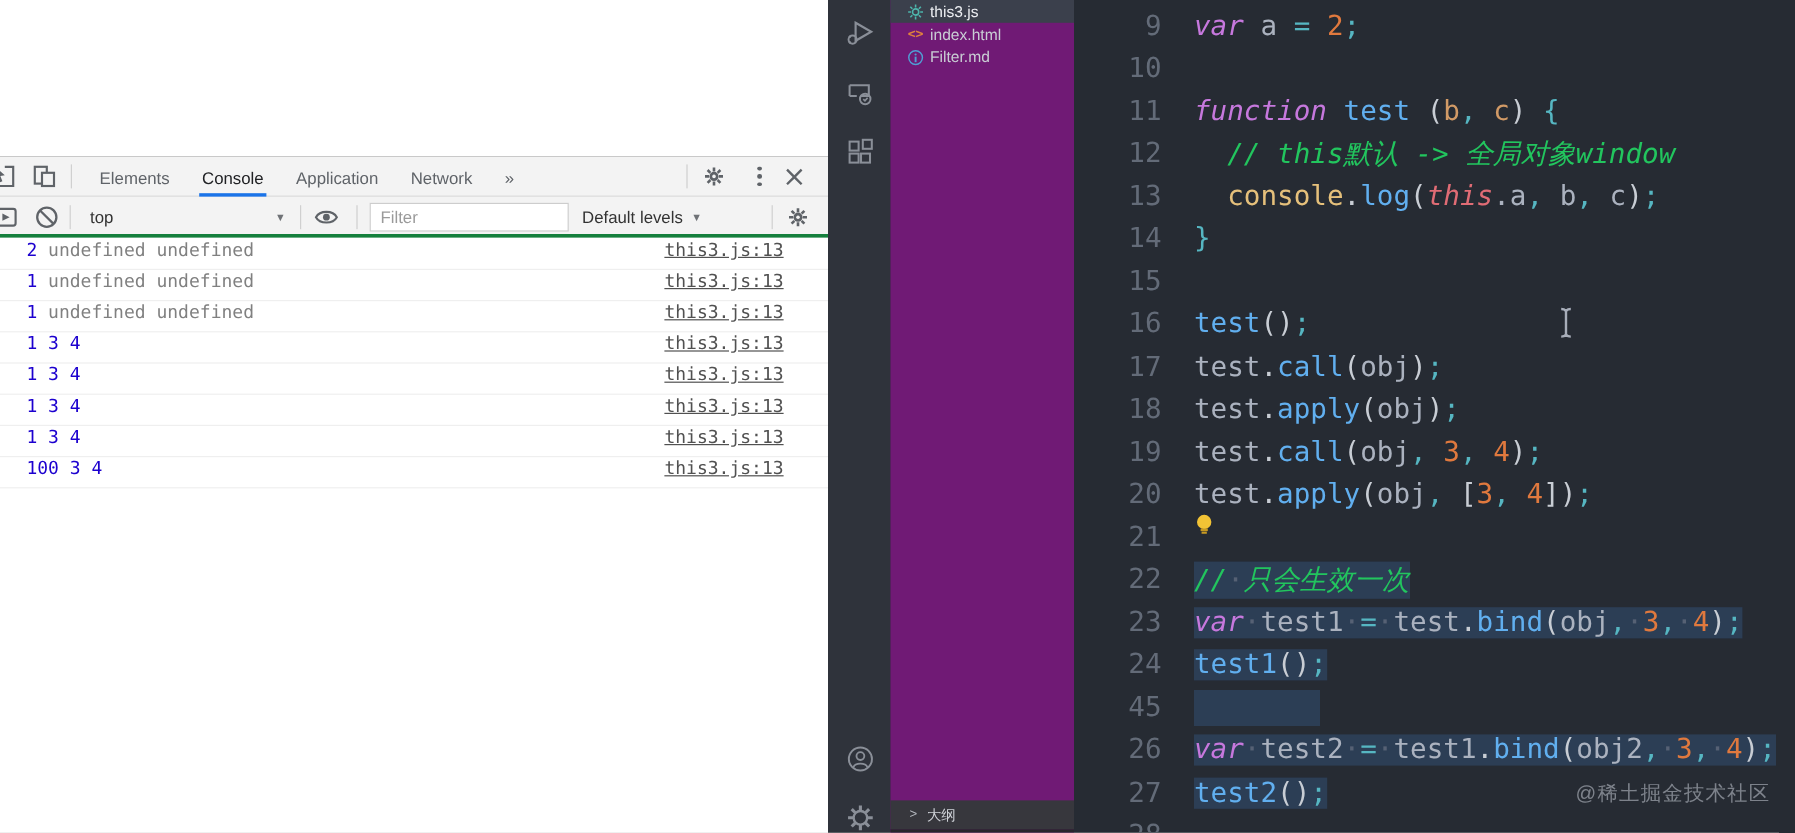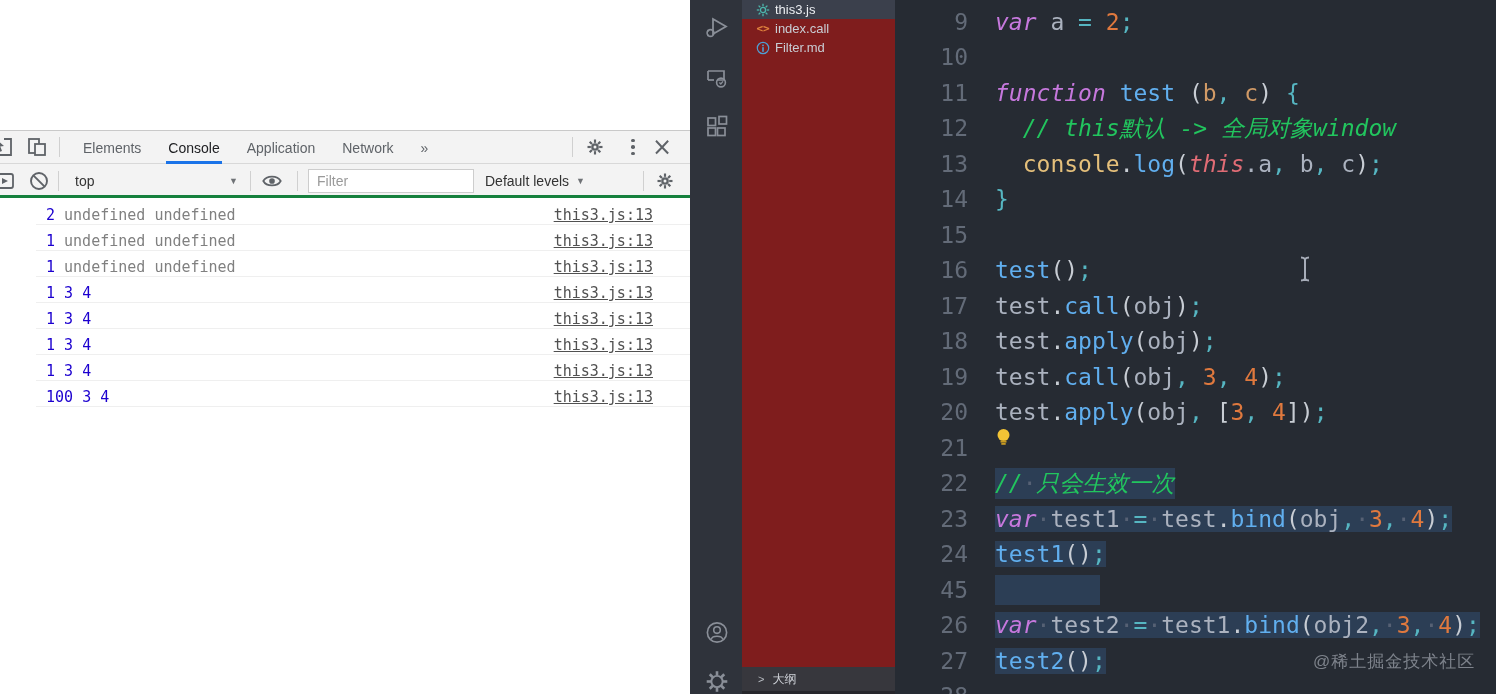--- a/index.html
+++ b/index.html
@@ -21,31 +21,31 @@
   .dt-tab.active { color:#202124; }
   .dt-tab.active::after { content:""; position:absolute; left:-2px; right:-2px; bottom:0; height:3px; background:#1a73e8; }
   #dt-toolbar { position:relative; width:100%; height:34px; background:#f3f3f3; border-bottom:3px solid #15803d; }
   .tb-item { position:absolute; top:5px; height:24px; display:flex; align-items:center; }
   #ctx-select { left:66px; width:180px; font-size:14px; color:#333; justify-content:space-between; padding:0 8px 0 9px; }
   .dd-arrow { font-size:9px; color:#6f7276; }
   #filter-input { position:absolute; left:308px; top:5px; width:166px; height:24px; border:1px solid #cdcdcd; background:#fff; font-size:14px; color:#333; padding:0 8px; font-family:"Liberation Sans",sans-serif; outline:none; }
   #filter-input::placeholder { color:#9a9a9a; }
   #levels { left:485px; font-size:14px; color:#333; gap:7px; }
   #dt-console { position:absolute; left:0; top:68px; width:100%; bottom:0; background:#fff; font-family:"DejaVu Sans Mono", monospace; font-size:15px; }
-  .con-row { position:relative; height:26px; display:flex; align-items:flex-end; border-bottom:1px solid #efefef; padding-left:10px;margin-left:36px; }
+  .con-row { position:relative; height:26px; display:flex; align-items:flex-start; border-bottom:1px solid #efefef; padding-left:22px; }
   .con-msg { white-space:pre; }
   .cv-num { color:#1c00cf; }
   .cv-und { color:#808080; }
   .con-link { position:absolute; right:37px; color:#515151; text-decoration:underline; font-size:15px; }
 
   
   #vscode { position:absolute; left:690px; top:0; width:806px; height:694px; background:#262b33; }
   #activity-bar { position:absolute; left:0; top:0; width:52px; height:694px; background:#2f333b; }
   .act-icon { position:absolute; left:14px; width:26px; height:26px; display:flex; align-items:center; justify-content:center; }
-  #side-bar { position:absolute; left:52px; top:0; width:153px; height:694px; background:#7f1d1d; }
+  #side-bar { position:absolute; left:52px; top:0; width:153px; height:694px; background:#701a75; }
   .file-row { position:relative; height:19px; display:flex; align-items:center; padding-left:14px; font-size:13px; color:#c9cdd4; gap:5px; }
   .file-row.selected { background:#3b404c; color:#eceef2; }
   .file-icon { width:14px; height:14px; display:flex; align-items:center; justify-content:center; flex:0 0 14px; }
   .html-glyph { color:#e0823d; font-weight:bold; font-size:11px; font-family:"DejaVu Sans Mono",monospace; }
   #outline-bar { position:absolute; left:0; top:667px; width:153px; height:24px; background:#37373d; display:flex; align-items:center; gap:8px; padding-left:16px; font-size:12px; color:#cfd2d8; }
   #outline-chevron { font-size:11px; color:#b8bcc2; }
   #outline-bar2 { position:absolute; left:0; top:691px; width:153px; height:3px; background:#27272c; }
 
   #editor { position:absolute; left:205px; top:0; width:601px; height:694px; background:#262b33; overflow:hidden; }
   #code-lines { position:absolute; left:0; top:4px; width:100%; font-family:"DejaVu Sans Mono", monospace; font-size:23px; }
@@ -290,21 +290,21 @@
                   <line x1="9.7" y1="4.3" x2="11.4" y2="2.6"></line>
                 </g>
               </svg>
             </span>
             <span>this3.js</span>
           </div>
           <div class="file-row">
             <span class="file-icon">
               <span class="html-glyph">&lt;&gt;</span>
             </span>
-            <span>index.call</span>
+            <span>index.html</span>
           </div>
           <div class="file-row">
             <span class="file-icon">
               <svg width="14" height="14" viewBox="0 0 14 14">
                 <circle cx="7" cy="7" r="5.7" fill="none" stroke="#4f9fd4" stroke-width="1.2"></circle>
                 <circle cx="7" cy="4.4" r="0.9" fill="#4f9fd4"></circle>
                 <rect x="6.2" y="6.2" width="1.6" height="4.6" fill="#4f9fd4"></rect>
               </svg>
             </span>
             <span>Filter.md</span>

